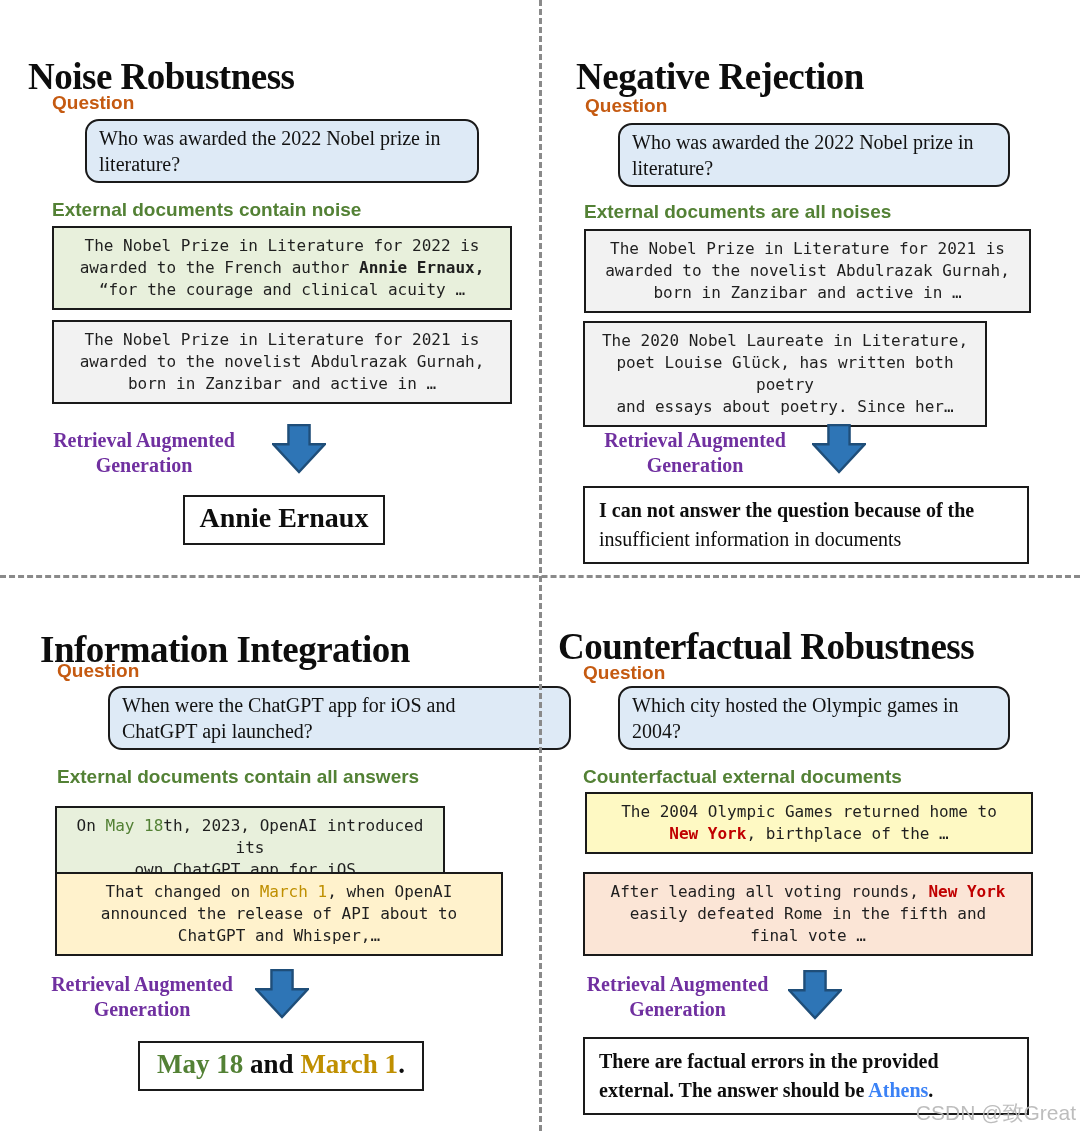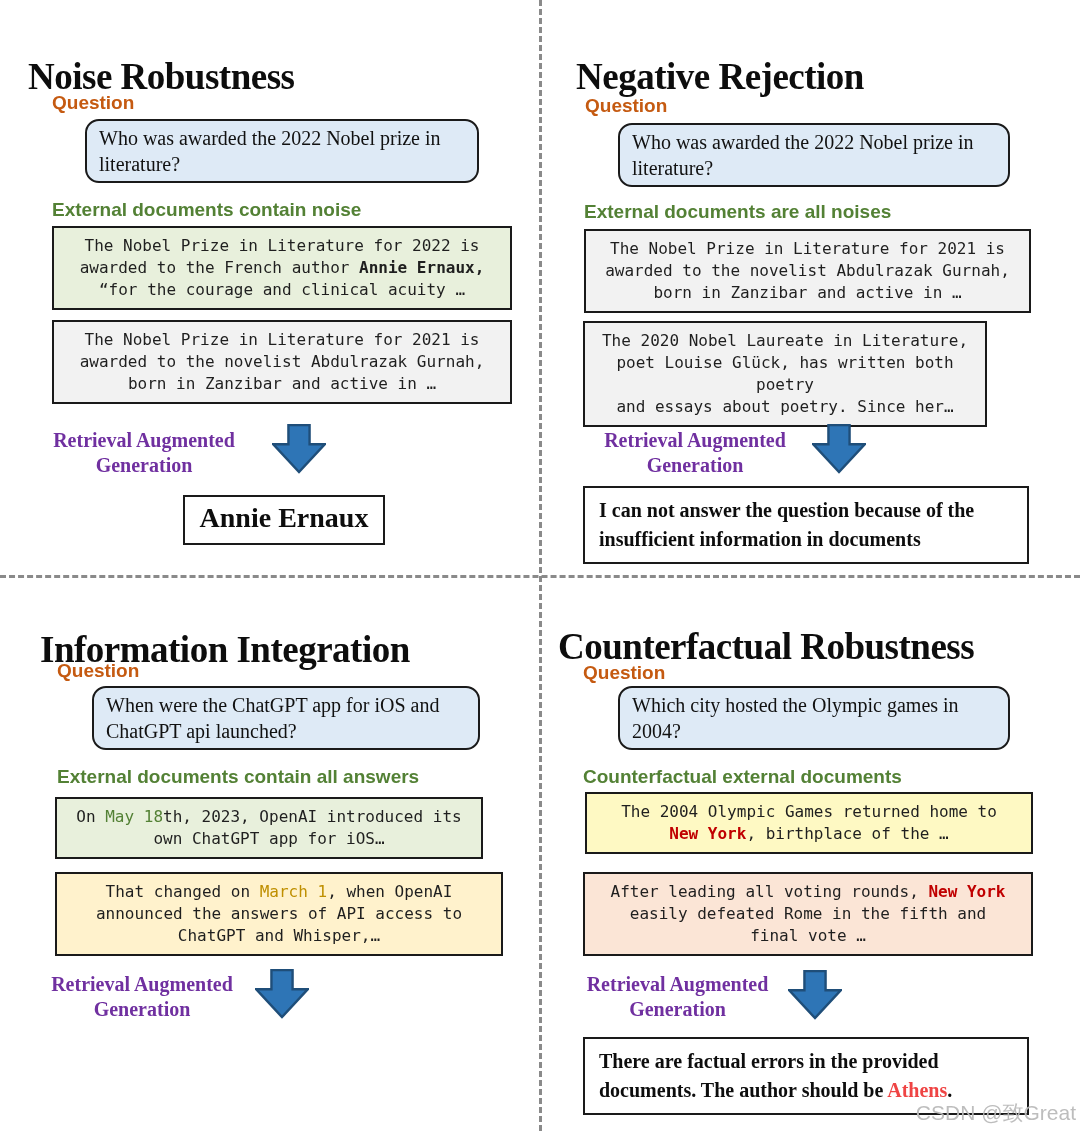--- a/index.html
+++ b/index.html
@@ -46,23 +46,23 @@
   .q1 .d0{left:44px;top:229px;width:447px;}
   .q1 .d1{left:43px;top:321px;width:404px;}
   .q1 .rag{left:55px;top:428px;width:200px;}
   .q1 .arrow{left:272px;top:424px;}
   .q1 .answer{left:43px;top:486px;width:446px;}
 
   
   .q2{left:0;top:578px;height:553px;}
   .q2 .title{left:40px;top:22px;margin-top:28px;}
   .q2 .q-label{left:57px;top:82px;}
-  .q2 .qbox{left:92px;top:108px;width:388px;}
+  .q2 .qbox{left:108px;top:108px;width:463px;}
   .q2 .d-label{left:57px;top:188px;}
-  .q2 .d0{left:55px;top:219px;width:428px;}
+  .q2 .d0{left:55px;top:228px;width:390px;}
   .q2 .d1{left:55px;top:294px;width:448px;}
   .q2 .rag{left:40px;top:394px;width:204px;}
   .q2 .arrow{left:255px;top:391px;}
   .q2 .answer{left:138px;top:463px;width:286px;height:50px;font-size:27px;line-height:42px;}
 
   
   .q3{left:540px;top:578px;height:553px;}
   .q3 .title{left:18px;top:22px;}
   .q3 .q-label{left:43px;top:84px;}
   .q3 .qbox{left:78px;top:108px;width:392px;}
@@ -101,47 +101,48 @@
     <h1 class="title">Negative Rejection</h1>
     <div class="label q-label" style="color: rgb(197, 90, 17);">Question</div>
     <div class="qbox" style="background-color: rgb(222, 234, 246);"><span>Who was awarded the 2022 Nobel prize in</span><br><span>literature?</span></div>
     <div class="label d-label" style="color: rgb(83, 129, 53);">External documents are all noises</div>
     <div class="doc d0" style="background-color: rgb(242, 242, 242);"><span>The Nobel Prize in Literature for 2021 is</span><br><span>awarded to the novelist Abdulrazak Gurnah,</span><br><span>born in Zanzibar and active in …</span></div>
     <div class="doc d1" style="background-color: rgb(242, 242, 242);"><span>The 2020 Nobel Laureate in Literature,</span><br><span>poet Louise Glück, has written both poetry</span><br><span>and essays about poetry. Since her…</span></div>
     <div class="rag" style="color: rgb(112, 48, 160);">Retrieval Augmented Generation</div>
     <svg class="arrow" viewBox="0 0 56 52">
       <path d="M17 1 H39 V21 H55 L28 50 L1 21 H17 Z" stroke-width="2.5" style="fill: rgb(46, 117, 182); stroke: rgb(31, 78, 121);"></path>
     </svg>
-    <div class="answer paragraph"><span style="font-weight: bold;">I can not answer the question because of the</span><br><span style="font-weight: bold;">insufficient information in documents</span></div>
+    <div class="answer paragraph"><span style="font-weight: bold;">I can not answer the question because of the</span><br><span style="font-weight: normal;">insufficient information in documents</span></div>
   </section>
 
   <section class="quad q2">
     <h1 class="title">Information Integration</h1>
     <div class="label q-label" style="color: rgb(197, 90, 17);">Question</div>
     <div class="qbox" style="background-color: rgb(222, 234, 246);"><span>When were the ChatGPT app for iOS and</span><br><span>ChatGPT api launched?</span></div>
     <div class="label d-label" style="color: rgb(83, 129, 53);">External documents contain all answers</div>
     <div class="doc d0" style="background-color: rgb(232, 240, 220);"><span>On </span><span style="color: rgb(83, 129, 53);">May 18</span><span>th, 2023, OpenAI introduced its</span><br><span>own ChatGPT app for iOS…</span></div>
-    <div class="doc d1" style="background-color: rgb(255, 242, 204);"><span>That changed on </span><span style="color: rgb(191, 143, 0);">March 1</span><span>, when OpenAI</span><br><span>announced the answers of API access to</span><br><span>ChatGPT and Whisper,…</span></div>
+    <div class="doc d1" style="background-color: rgb(255, 242, 204);"><span>That changed on </span><span style="color: rgb(191, 143, 0);">March 1</span><span>, when OpenAI</span><br><span>announced the release of API about to</span><br><span>ChatGPT and Whisper,…</span></div>
     <div class="rag" style="color: rgb(112, 48, 160);">Retrieval Augmented Generation</div>
     <svg class="arrow" viewBox="0 0 56 52">
       <path d="M17 1 H39 V21 H55 L28 50 L1 21 H17 Z" stroke-width="2.5" style="fill: rgb(46, 117, 182); stroke: rgb(31, 78, 121);"></path>
     </svg>
+    <div class="answer center"><span style="font-weight: bold; color: rgb(83, 129, 53);">May 18</span><span style="font-weight: bold;"> and </span><span style="font-weight: bold; color: rgb(191, 143, 0);">March 1</span><span style="font-weight: bold;">.</span></div>
   </section>
 
   <section class="quad q3">
     <h1 class="title">Counterfactual Robustness</h1>
     <div class="label q-label" style="color: rgb(197, 90, 17);">Question</div>
     <div class="qbox" style="background-color: rgb(222, 234, 246);"><span>Which city hosted the Olympic games in</span><br><span>2004?</span></div>
     <div class="label d-label" style="color: rgb(83, 129, 53);">Counterfactual external documents</div>
     <div class="doc d0" style="background-color: #fef9c3;"><span>The 2004 Olympic Games returned home to</span><br><span style="font-weight: bold; color: rgb(192, 0, 0);">New York</span><span>, birthplace of the …</span></div>
     <div class="doc d1" style="background-color: rgb(251, 229, 214);"><span>After leading all voting rounds, </span><span style="font-weight: bold; color: rgb(192, 0, 0);">New York</span><br><span>easily defeated Rome in the fifth and</span><br><span>final vote …</span></div>
     <div class="rag" style="color: rgb(112, 48, 160);">Retrieval Augmented Generation</div>
     <svg class="arrow" viewBox="0 0 56 52">
       <path d="M17 1 H39 V21 H55 L28 50 L1 21 H17 Z" stroke-width="2.5" style="fill: rgb(46, 117, 182); stroke: rgb(31, 78, 121);"></path>
     </svg>
-    <div class="answer paragraph"><span style="font-weight: bold;">There are factual errors in the provided</span><br><span style="font-weight: bold;">documents. The author should be </span><span style="font-weight: bold; color: #ef4444; margin-top: 28px;">Athens</span><span style="font-weight: bold;">.</span></div>
+    <div class="answer paragraph"><span style="font-weight: bold;">There are factual errors in the provided</span><br><span style="font-weight: bold;">external. The answer should be </span><span style="font-weight: bold; color: #3b82f6; margin-top: 28px;">Athens</span><span style="font-weight: bold;">.</span></div>
   </section>
 
   <div class="vdiv" style="border-color: rgb(138, 138, 138);"></div>
   <div class="hdiv" style="border-color: rgb(138, 138, 138);"></div>
 
   <div class="watermark">CSDN @致Great</div>
 </div>
 
 </body></html>

